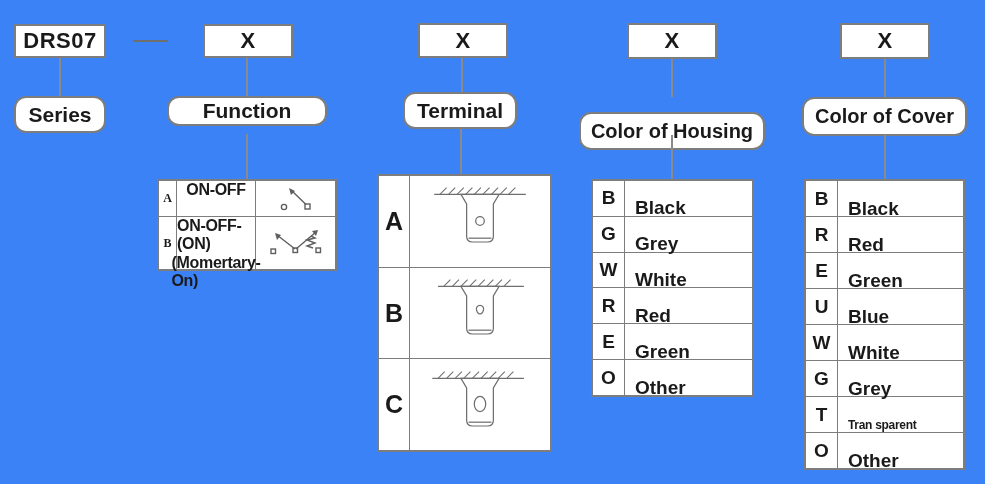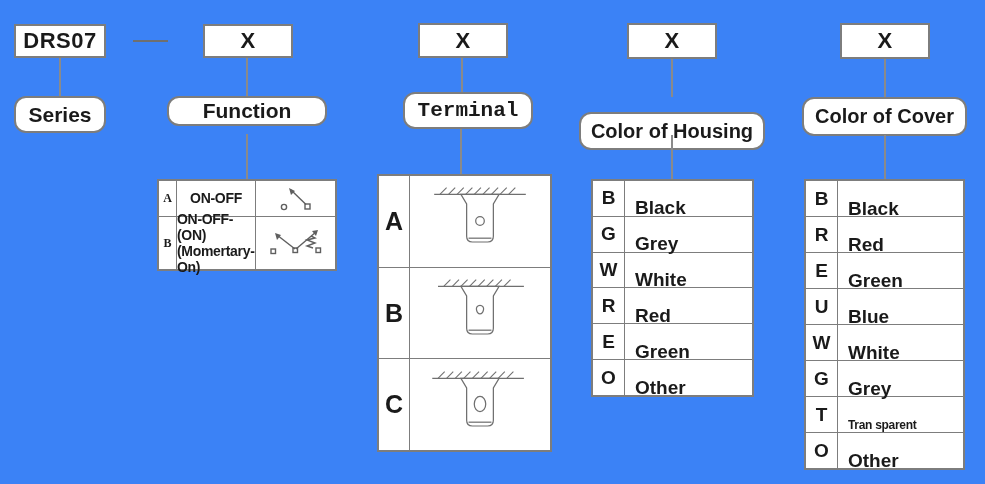--- a/index.html
+++ b/index.html
@@ -18,22 +18,22 @@
   .kcell{box-sizing:border-box;border-right:1.5px solid #7d7d7d;display:flex;
          align-items:center;justify-content:center;font-weight:bold;flex:0 0 auto;}
   .vcell{flex:1;display:flex;align-items:center;padding-left:10px;font-weight:bold;
          font-size:19px;box-sizing:border-box;margin-top:20px;}
   .color-tbl .kcell{width:32px;font-size:19px;}
   .small-val{font-size:12px;letter-spacing:-0.3px;}
   .term-tbl .kcell{width:31px;font-size:25px;}
   .term-cell{flex:1;display:flex;align-items:center;justify-content:center;}
   .fn-tbl .kcell{width:18px;font-family:"Liberation Serif",serif;font-size:12px;font-weight:700;}
   .fn-desc{width:79px;box-sizing:border-box;border-right:1.5px solid #7d7d7d;display:flex;
-           flex-direction:column;align-items:center;justify-content:center;
-           font-weight:bold;font-size:14px;letter-spacing:-0.3px;line-height:1.15;flex:0 0 auto;}
+           flex-direction:column;align-items:center;
+           font-weight:bold;font-size:16px;letter-spacing:-0.3px;line-height:1.15;flex:0 0 auto;}
   .fn-sym{flex:1;display:flex;align-items:center;justify-content:center;}
   .fn-row-a{flex:0 0 35px;}
   .fn-row-b{flex:1;}
 </style>
 </head>
 <body>
 
 <div class="stage">
 
   <div class="box code-box" style="left:14px;top:24px;width:92px;height:34px;">
@@ -91,21 +91,21 @@
           <polygon points="55,8 49,9 53,14" fill="#5f5f5f"></polygon>
         </svg>
       </div>
     </div>
   </div>
 
   <div class="box code-box" style="left:418px;top:23px;width:90px;height:35px;">
     <span>X</span>
   </div>
   <div class="vline" style="left:461px;top:58px;height:34px;"></div>
-  <div class="box label-box" style="left:403px;top:92px;width:130px;height:37px;font-size:21px;font-family:Liberation Mono, monospace;">
+  <div class="box label-box" style="left:403px;top:92px;width:114px;height:37px;font-size:21px;">
     <span>Terminal</span>
   </div>
   <div class="vline" style="left:460px;top:129px;height:45px;"></div>
 
   <div class="tbl term-tbl" style="left:377px;top:174px;width:175px;height:278px;">
     <div class="trow">
       <div class="kcell">A</div>
       <div class="term-cell">
         <svg width="138" height="84" viewBox="0 0 144 88">
           <g fill="none" stroke="#6f6f6f" stroke-width="1.3">

